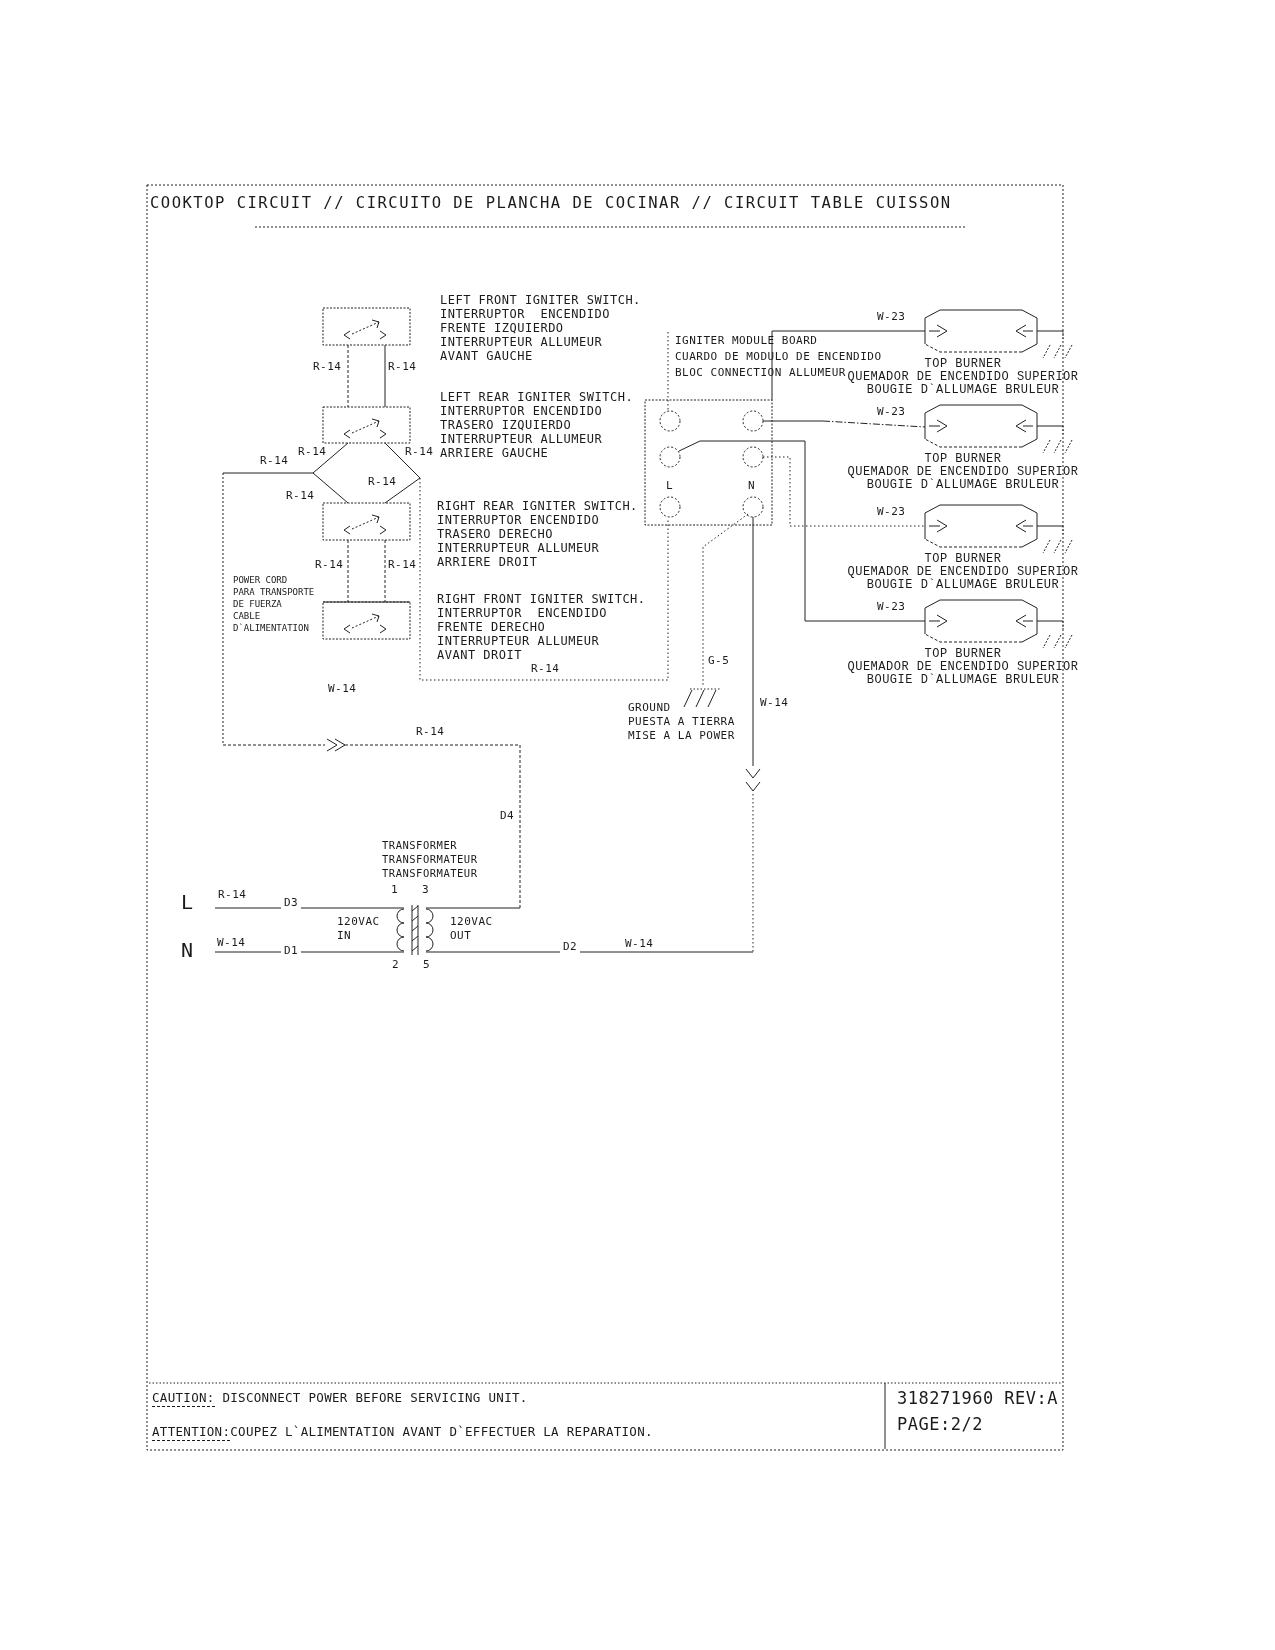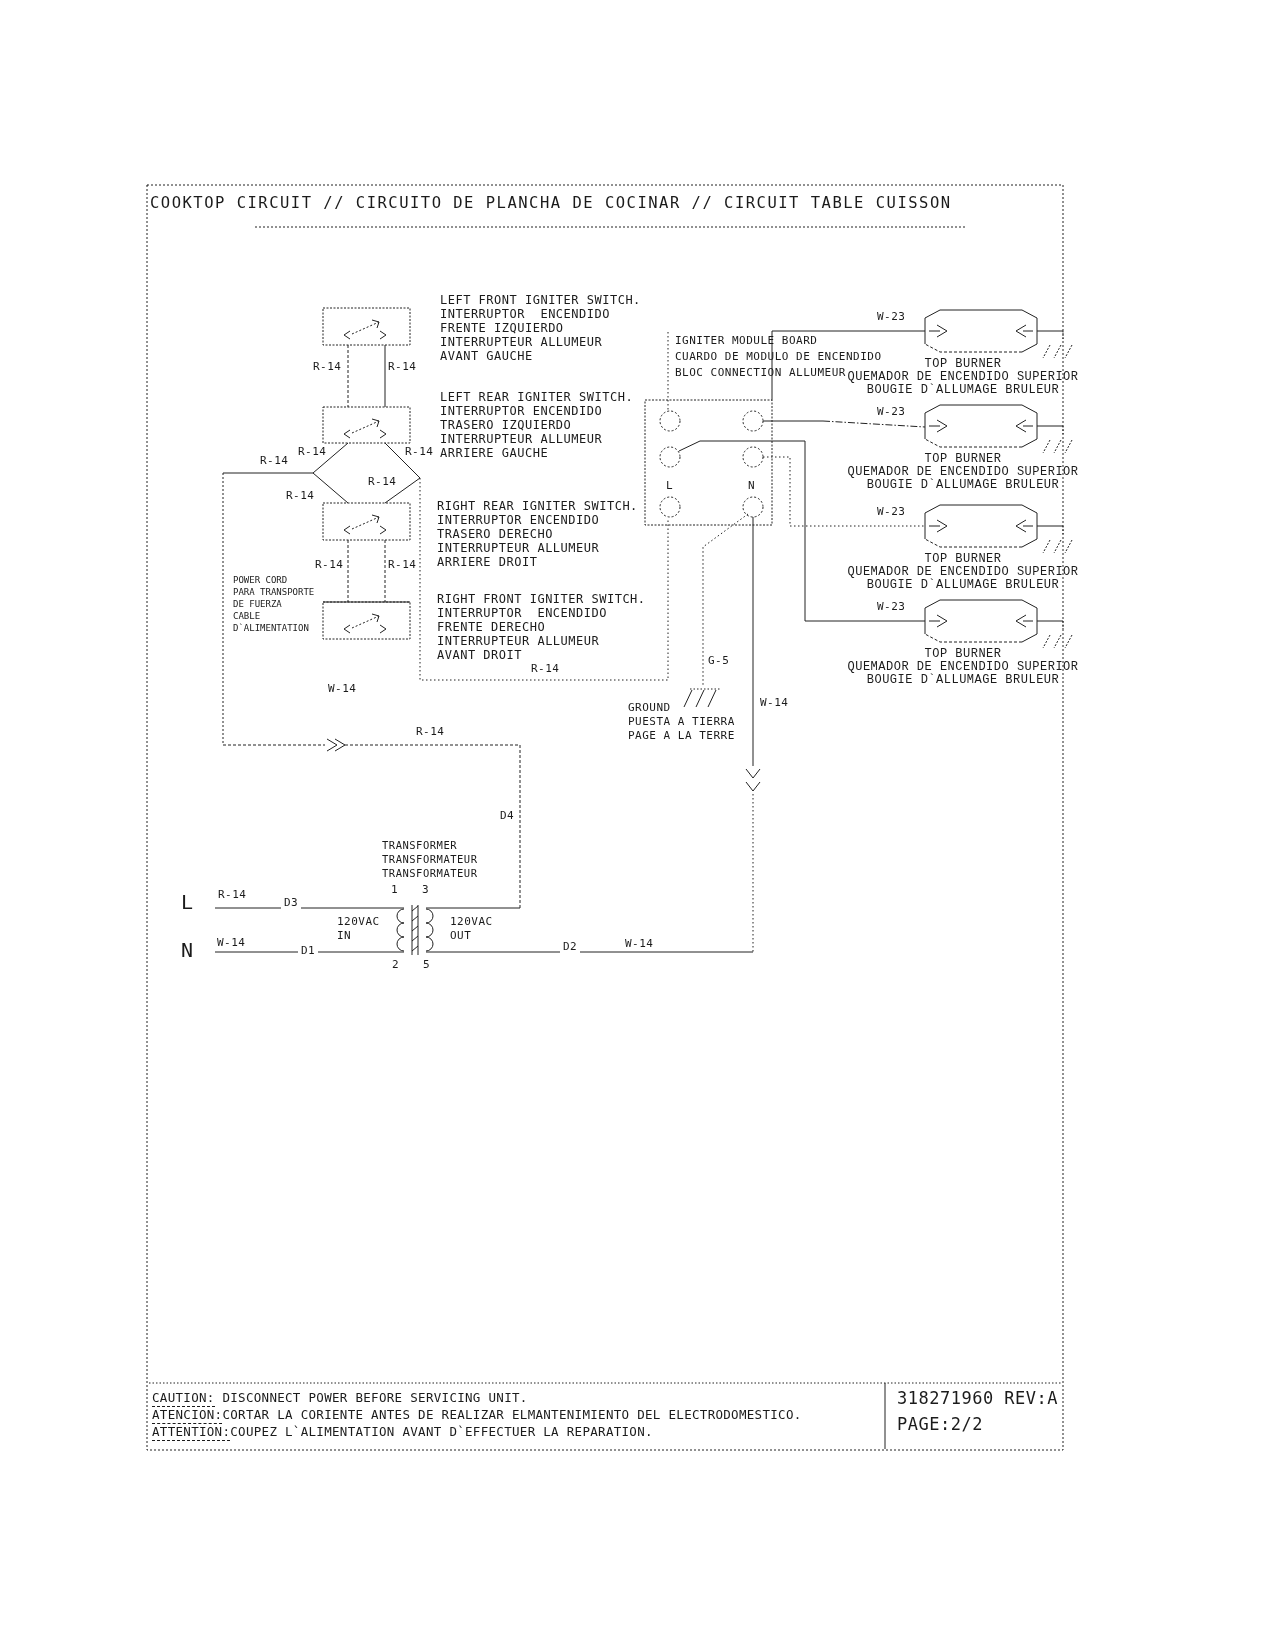--- a/index.html
+++ b/index.html
@@ -216,46 +216,45 @@
   <div class="lbl" style="left:218px;top:889px">R-14</div>
 
   <div class="lbl" style="left:328px;top:683px">W-14</div>
   <div class="lbl" style="left:760px;top:697px">W-14</div>
   <div class="lbl" style="left:217px;top:937px">W-14</div>
   <div class="lbl onwire" style="left:622px;top:938px">W-14</div>
 
   <div class="lbl" style="left:708px;top:655px">G-5</div>
   <div class="lbl" style="left:628px;top:702px">GROUND</div>
   <div class="lbl" style="left:628px;top:716px">PUESTA A TIERRA</div>
-  <div class="lbl" style="left:628px;top:730px">PAGE A LA TERRE</div>
+  <div class="lbl" style="left:628px;top:730px">MISE A LA POWER</div>
 
   <div class="lbl t9" style="left:233px;top:576px">POWER CORD</div>
   <div class="lbl t9" style="left:233px;top:588px">PARA TRANSPORTE</div>
   <div class="lbl t9" style="left:233px;top:600px">DE FUERZA</div>
   <div class="lbl t9" style="left:233px;top:612px">CABLE</div>
   <div class="lbl t9" style="left:233px;top:624px">D`ALIMENTATION</div>
 
   <div class="lbl t10" style="left:358px;top:840px">TRANSFORMER</div>
   <div class="lbl t10" style="left:358px;top:854px">TRANSFORMATEUR</div>
   <div class="lbl t10" style="left:358px;top:868px">TRANSFORMATEUR</div>
   <div class="lbl" style="left:500px;top:810px">D4</div>
   <div class="lbl big" style="left:181px;top:891px">L</div>
   <div class="lbl big" style="left:181px;top:939px">N</div>
   <div class="lbl onwire" style="left:281px;top:897px">D3</div>
-  <div class="lbl onwire" style="left:298px;top:945px">D1</div>
+  <div class="lbl onwire" style="left:281px;top:945px">D1</div>
   <div class="lbl onwire" style="left:560px;top:941px">D2</div>
   <div class="lbl" style="left:337px;top:916px">120VAC</div>
   <div class="lbl" style="left:337px;top:930px">IN</div>
   <div class="lbl" style="left:450px;top:916px">120VAC</div>
   <div class="lbl" style="left:450px;top:930px">OUT</div>
   <div class="lbl" style="left:391px;top:884px">1</div>
   <div class="lbl" style="left:422px;top:884px">3</div>
   <div class="lbl" style="left:392px;top:959px">2</div>
   <div class="lbl" style="left:423px;top:959px">5</div>
 
   <div class="cline" style="top:1390px"><span class="upfx">CAUTION:</span><span> DISCONNECT POWER BEFORE SERVICING UNIT.</span></div>
-  <div class="cline" style="top:1407px"><span class="upfx">ATENCION:</span><span>CORTAR LA CORIENTE ANTES DE REALIZAR ELMANTENIMIENTO DEL ELECTRODOMESTICO.</span></div>
   <div class="cline" style="top:1424px"><span class="upfx">ATTENTION:</span><span>COUPEZ L`ALIMENTATION AVANT D`EFFECTUER LA REPARATION.</span></div>
 
   <div class="part" style="top:1388px">318271960 REV:A</div>
   <div class="part" style="top:1414px">PAGE:2/2</div>
 
 </div>
 
 </body></html>

